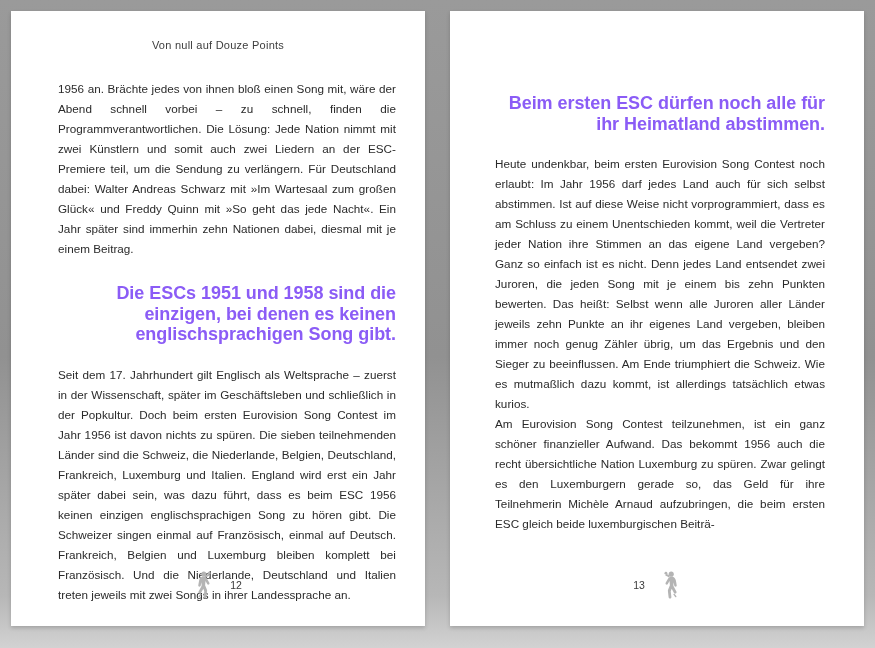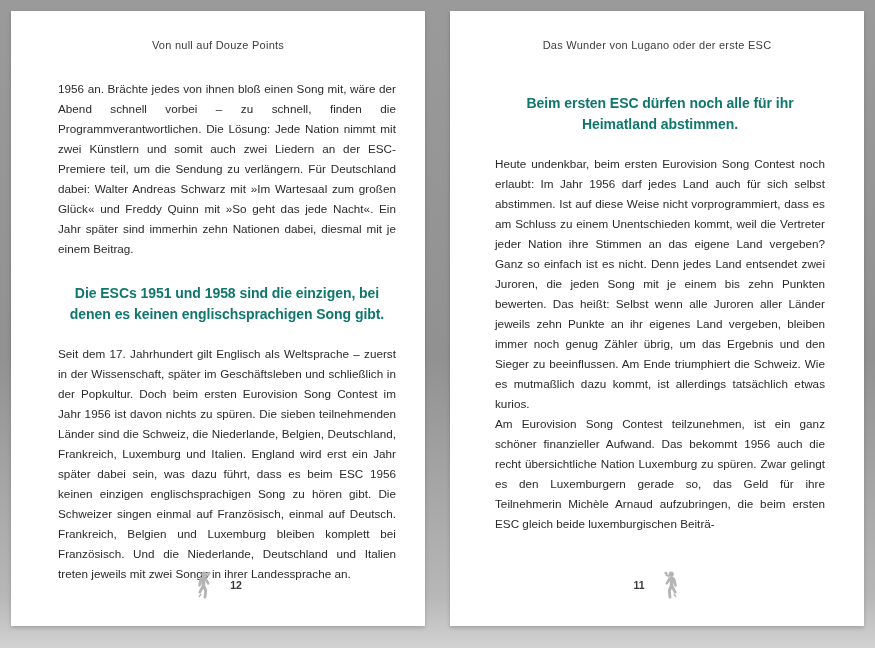--- a/index.html
+++ b/index.html
@@ -82,39 +82,38 @@
     hyphens: manual;
     -webkit-hyphens: manual;
     letter-spacing: 0.02px;
   }
   p.para.last-line-left {
     text-align-last: left;
   }
 
   h2.subhead {
     margin: 24px 0 20px 0;
-    font-size: 14px;
+    font-size: 18px;
     line-height: 20.5px;
     font-weight: bold;
-    color: #0f766e;
-    text-align: center;
+    color: #8b5cf6;
+    text-align: right;
     letter-spacing: -0.05px;
   }
   h2.subhead.tight-top { margin-top: 26px; }
 
   .folio {
     position: absolute;
     bottom: 26px;
     left: 0;
     right: 0;
     display: flex;
     align-items: center;
     justify-content: center;
     gap: 17px;
-    font-weight: bold;
   }
   .folio .num {
     font-size: 10.5px;
     color: #3a3a3a;
   }
   .folio .singer-icon {
     width: 19px;
     height: 30px;
     display: block;
   }
@@ -160,21 +159,20 @@
         </span>
         <span class="num">12</span>
       </div>
 
     </div>
   </div>
 
   <div class="page right">
     <div class="page-inner">
 
-      <div class="running-head">Das Wunder von Lugano oder der erste ESC</div>
 
       <div class="text-column">
         <h2 class="subhead tight-top" style="margin-top:14px;">Beim ersten ESC dürfen noch alle für ihr Heimatland abstimmen.</h2>
 
         <p class="para">Heute undenkbar, beim ersten Eurovision Song Contest noch erlaubt: Im Jahr 1956 darf jedes Land auch für sich selbst abstimmen. Ist auf diese Weise nicht vorprogrammiert, dass es am Schluss zu einem Unentschieden kommt, weil die Vertreter jeder Nation ihre Stimmen an das eigene Land vergeben? Ganz so einfach ist es nicht. Denn jedes Land entsendet zwei Juroren, die jeden Song mit je einem bis zehn Punkten bewerten. Das heißt: Selbst wenn alle Juroren aller Länder jeweils zehn Punkte an ihr eigenes Land vergeben, bleiben immer noch genug Zähler übrig, um das Ergebnis und den Sieger zu beeinflussen. Am Ende triumphiert die Schweiz. Wie es mutmaßlich dazu kommt, ist allerdings tatsächlich etwas kurios.</p>
 
 
         <p class="para last-line-left">Am Eurovision Song Contest teilzunehmen, ist ein ganz schöner finanzieller Aufwand. Das bekommt 1956 auch die recht übersichtliche Nation Luxemburg zu spüren. Zwar gelingt es den Luxemburgern gerade so, das Geld für ihre Teilnehmerin Michèle Arnaud aufzubringen, die beim ersten ESC gleich beide luxemburgischen Beiträ-</p>
       </div>
 
@@ -183,19 +181,19 @@
           <svg viewBox="0 0 34 54" width="19" height="30" xmlns="http://www.w3.org/2000/svg" aria-hidden="true">
             <g fill="#b4b4b4">
               <circle cx="17.5" cy="7.5" r="4.6"></circle>
               <path d="M15.0 12.0 C11.6 12.8 9.6 15.6 9.0 19.4 L7.6 27.6 C7.4 29.0 8.3 30.1 9.6 30.2 C10.9 30.3 11.9 29.4 12.1 28.1 L13.0 22.2 L13.6 26.8 C13.7 27.8 13.5 28.6 13.0 29.5 L8.2 38.6 C7.5 39.9 7.9 41.4 9.1 42.1 C10.3 42.8 11.8 42.4 12.5 41.2 L16.6 33.8 L18.4 38.4 L17.2 48.6 C17.0 50.1 18.0 51.3 19.4 51.5 C20.8 51.6 22.0 50.6 22.2 49.2 L23.5 38.0 C23.6 37.0 23.4 36.2 23.0 35.3 L19.9 27.6 L20.6 20.0 L23.6 25.3 C24.2 26.4 25.5 26.8 26.6 26.2 C27.7 25.6 28.1 24.2 27.5 23.1 L23.1 15.2 C22.2 13.6 20.7 12.4 18.9 12.0 Z"></path>
               <path d="M22.0 13.5 C23.4 12.4 25.1 11.4 26.3 11.0 C27.3 10.7 28.0 9.8 27.8 8.8 C27.6 7.7 26.6 7.1 25.6 7.4 C23.6 8.0 21.6 9.2 19.8 10.7 Z"></path>
               <circle cx="27.0" cy="5.7" r="2.6"></circle>
               <path d="M8.4 46.6 L12.0 42.2 L13.9 43.6 L10.4 48.4 C9.9 49.1 9.0 49.2 8.4 48.7 C7.8 48.2 7.9 47.3 8.4 46.6 Z"></path>
             </g>
           </svg>
         </span>
-        <span class="num">11</span>
+        <span class="num">13</span>
       </div>
 
     </div>
   </div>
 
 </div>
 
 </body></html>

